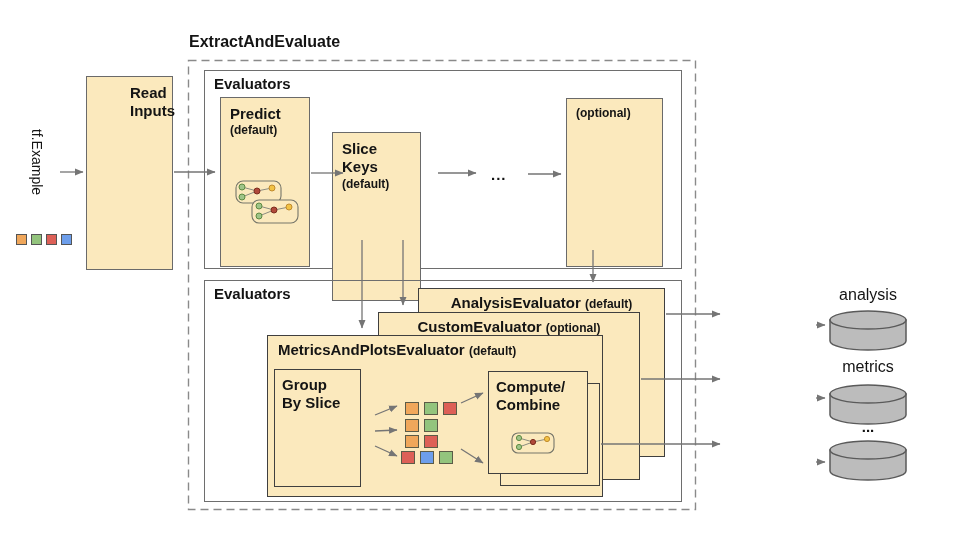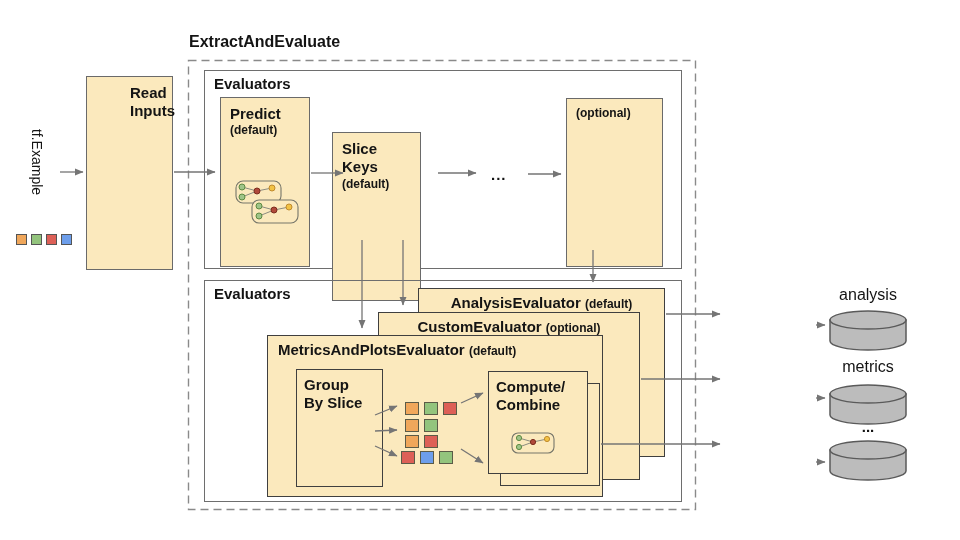--- a/index.html
+++ b/index.html
@@ -103,21 +103,21 @@
     </div>
   </div>
 
   <div class="stackbox" style="left:267px;top:335px;width:336px;height:162px;">
     <div class="stack-title left">
       <span>MetricsAndPlotsEvaluator</span>
       <span class="stack-qual">(default)</span>
     </div>
   </div>
 
-  <div class="stackbox" style="left:296px;top:369px;width:87px;height:118px;border-width:1.2px;">
+  <div class="stackbox" style="left:274px;top:369px;width:87px;height:118px;border-width:1.2px;">
     <div class="box-title" style="padding:6px 0 0 7px;">Group
 By Slice</div>
   </div>
 
   <div class="stackbox" style="left:500px;top:383px;width:100px;height:103px;border-width:1.2px;"></div>
   <div class="stackbox" style="left:488px;top:371px;width:100px;height:103px;border-width:1.2px;">
     <div class="box-title" style="padding:6px 0 0 7px;">Compute/
 Combine</div>
   </div>
 

